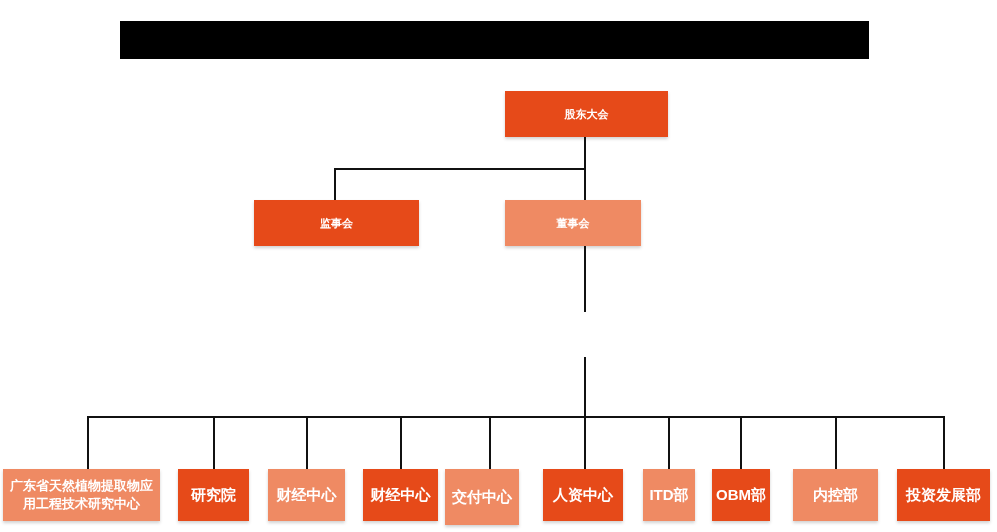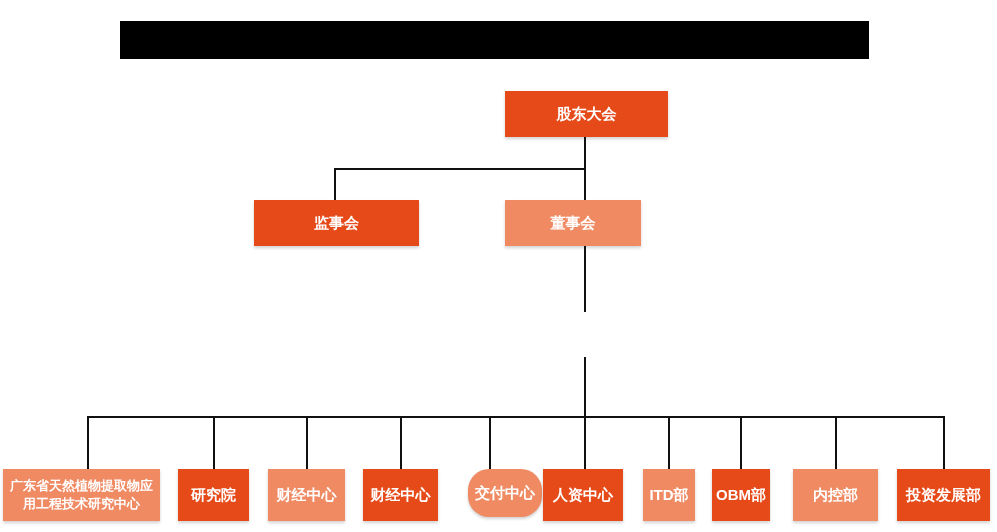--- a/index.html
+++ b/index.html
@@ -16,21 +16,21 @@
     position: absolute;
     left: 120px; top: 21px; width: 749px; height: 38px;
     background: var(--redaction, #000);
   }
   .node {
     position: absolute;
     display: flex; align-items: center; justify-content: center;
     color: var(--node_text, #fff);
     font-weight: bold;
     text-align: center;
-    font-size: 15px;
+    font-size: 11px;
     line-height: 1.35;
     box-shadow: 0 2px 3px rgba(0,0,0,0.18);
   }
   .primary  { background: var(--primary,  #E64A19); }
   .secondary{ background: var(--secondary,#EF8A63); }
   .dept { font-size: 15px; }
   .dept-wide { font-size: 13px; padding: 2px 4px; }
   .line {
     position: absolute;
     background: var(--line, #111);
@@ -65,20 +65,20 @@
   <div class="line" style="left:489px; top:416px; width:2px; height:53px;"></div>
   <div class="line" style="left:668px; top:416px; width:2px; height:53px;"></div>
   <div class="line" style="left:740px; top:416px; width:2px; height:53px;"></div>
   <div class="line" style="left:835px; top:416px; width:2px; height:53px;"></div>
   <div class="line" style="left:943px; top:416px; width:2px; height:53px;"></div>
 
   <div class="node dept primary" style="left:178px; top:469px; width:71px; height:52px;">研究院</div>
   <div class="node dept dept-wide secondary" style="left:3px; top:469px; width:157px; height:52px;">广东省天然植物提取物应用工程技术研究中心</div>
   <div class="node dept secondary" style="left:268px; top:469px; width:77px; height:52px;">财经中心</div>
   <div class="node dept primary" style="left:363px; top:469px; width:75px; height:52px;">财经中心</div>
-  <div class="node dept secondary" style="left:468px; top:469px; width:74px; height:48px;border-radius:21px;">交付中心</div>
+  <div class="node dept secondary" style="left:445px; top:469px; width:74px; height:56px;">交付中心</div>
   <div class="node dept secondary" style="left:643px; top:469px; width:52px; height:52px;">ITD部</div>
   <div class="node dept primary" style="left:543px; top:469px; width:80px; height:52px;">人资中心</div>
   <div class="node dept primary" style="left:712px; top:469px; width:58px; height:52px;">OBM部</div>
   <div class="node dept primary" style="left:897px; top:469px; width:93px; height:52px;">投资发展部</div>
   <div class="node dept secondary" style="left:793px; top:469px; width:85px; height:52px;">内控部</div>
 
 </div>
 
 </body></html>

